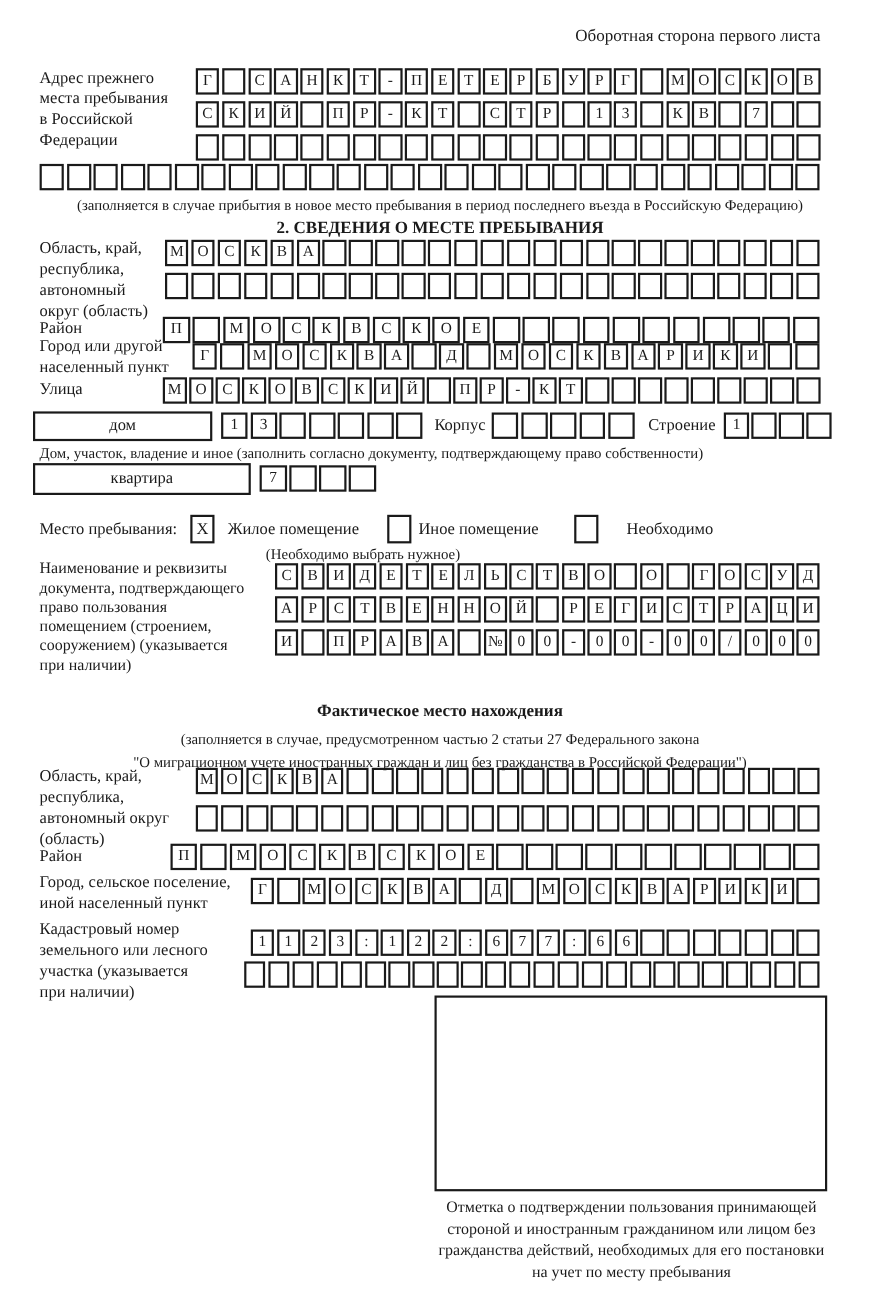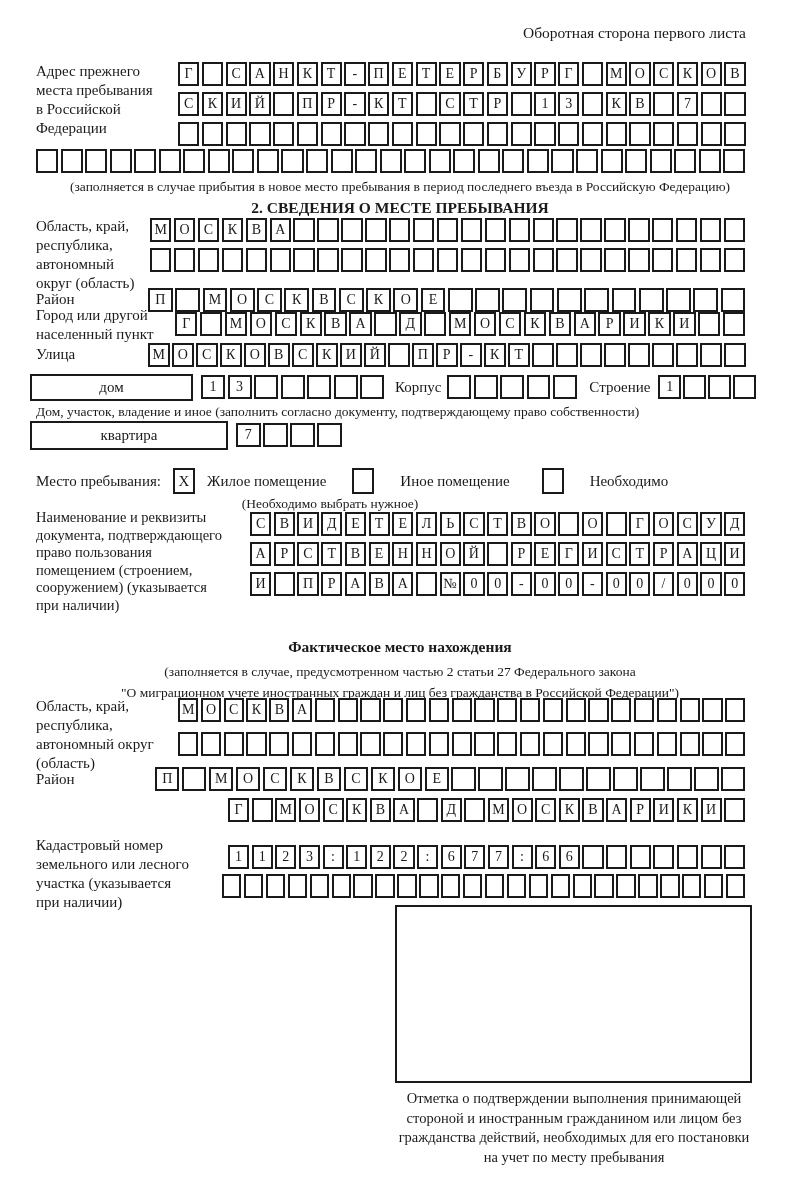--- a/index.html
+++ b/index.html
@@ -362,21 +362,21 @@
         <div class="cell" style="width: 24.5px; margin-right: 2.5px;"></div>
         <div class="cell" style="width: 24.5px; margin-right: 2.5px;"></div>
       </div>
   </div>
 
   <div class="abs inline-flex" style="top:468px;left:36px;">
     <div class="opt-label">Место пребывания:</div>
     <div class="cb" style="margin-left:12px;">X</div>
     <div class="opt-label" style="margin-left:12px;">Жилое помещение</div>
     <div class="cb" style="margin-left:26px;"></div>
-    <div class="opt-label" style="margin-left:26px;">Иное помещение</div>
+    <div class="opt-label" style="margin-left:6px;">Иное помещение</div>
     <div class="cb" style="margin-left:32px;"></div>
     <div class="opt-label" style="margin-left:26px;">Необходимо</div>
   </div>
   <div class="abs note center" style="top:494px;left:130px;width:400px;">(Необходимо выбрать нужное)</div>
 
   <div class="abs lbl" style="top:509px;left:36px;width:212px;line-height:17.5px;font-size:14.5px;">Наименование и реквизиты
 документа, подтверждающего
 право пользования
 помещением (строением,
 сооружением) (указывается
@@ -539,20 +539,22 @@
         <div class="cell" style="width: 24.4545px; margin-right: 2.5px;"></div>
         <div class="cell" style="width: 24.4545px; margin-right: 2.5px;"></div>
         <div class="cell" style="width: 24.4545px; margin-right: 2.5px;"></div>
         <div class="cell" style="width: 24.4545px; margin-right: 2.5px;"></div>
         <div class="cell" style="width: 24.4545px; margin-right: 2.5px;"></div>
         <div class="cell" style="width: 24.4545px; margin-right: 2.5px;"></div>
         <div class="cell" style="width: 24.4545px; margin-right: 2.5px;"></div>
       </div>
   </div>
 
+  <div class="abs lbl" style="top:793px;left:36px;width:192px;">Город, сельское поселение,
+иной населенный пункт</div>
   <div class="abs" style="top:798px;left:228px;">
     <div class="brow">
         <div class="cell" style="width: 21.1364px; margin-right: 2.5px;">Г</div>
         <div class="cell" style="width: 21.1364px; margin-right: 2.5px;"></div>
         <div class="cell" style="width: 21.1364px; margin-right: 2.5px;">М</div>
         <div class="cell" style="width: 21.1364px; margin-right: 2.5px;">О</div>
         <div class="cell" style="width: 21.1364px; margin-right: 2.5px;">С</div>
         <div class="cell" style="width: 21.1364px; margin-right: 2.5px;">К</div>
         <div class="cell" style="width: 21.1364px; margin-right: 2.5px;">В</div>
         <div class="cell" style="width: 21.1364px; margin-right: 2.5px;">А</div>
@@ -626,18 +628,18 @@
         <div class="cell" style="width: 19.4167px; margin-right: 2.5px;"></div>
         <div class="cell" style="width: 19.4167px; margin-right: 2.5px;"></div>
         <div class="cell" style="width: 19.4167px; margin-right: 2.5px;"></div>
         <div class="cell" style="width: 19.4167px; margin-right: 2.5px;"></div>
         <div class="cell" style="width: 19.4167px; margin-right: 2.5px;"></div>
         <div class="cell" style="width: 19.4167px; margin-right: 2.5px;"></div>
       </div>
   </div>
 
   <div class="abs stamp-box" style="top:905px;left:395px;width:357px;height:178px;"></div>
-  <div class="abs stamp-cap center" style="top:1089px;left:378px;width:392px;white-space:pre-line;">Отметка о подтверждении выполнения принимающей
+  <div class="abs stamp-cap center" style="top:1089px;left:378px;width:392px;white-space:pre-line;">Отметка о подтверждении пользования принимающей
 стороной и иностранным гражданином или лицом без
 гражданства действий, необходимых для его постановки
 на учет по месту пребывания</div>
 
 </div>
 
 </body></html>

